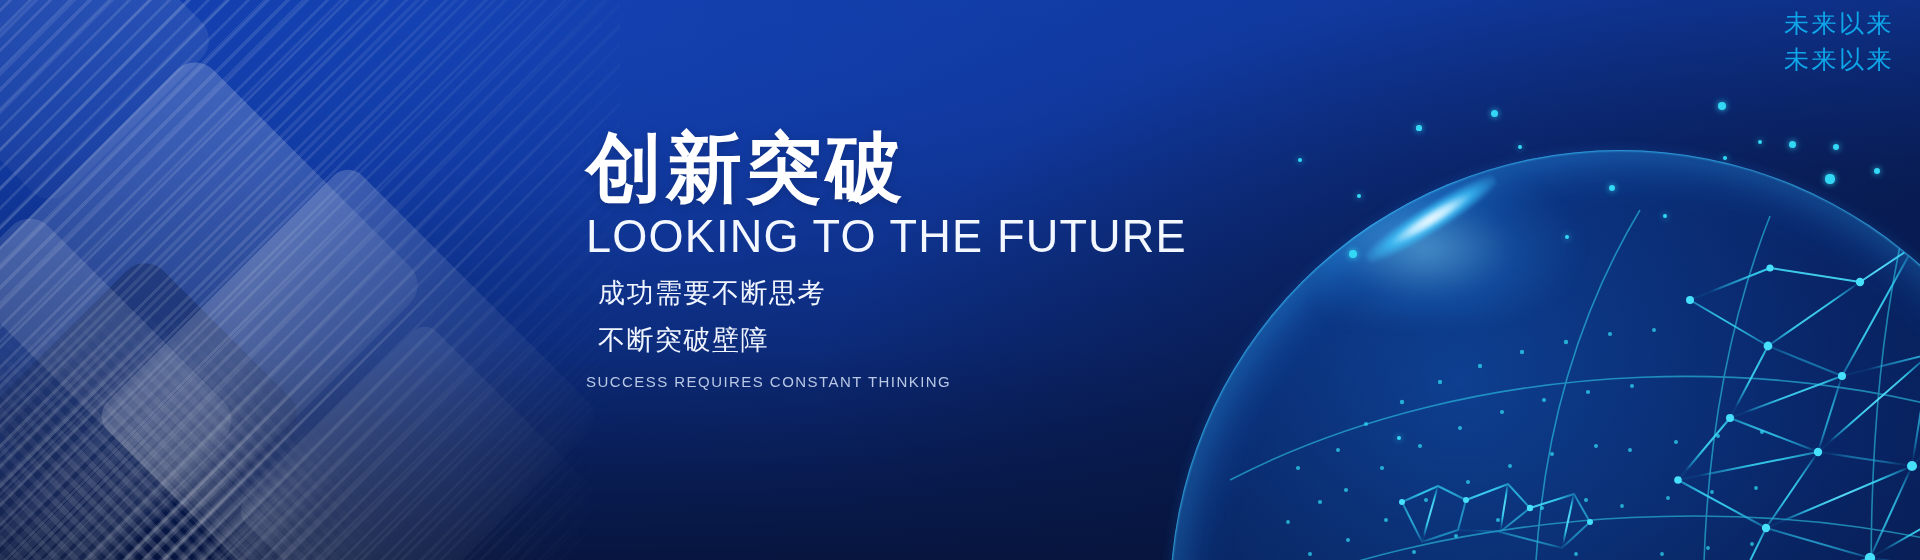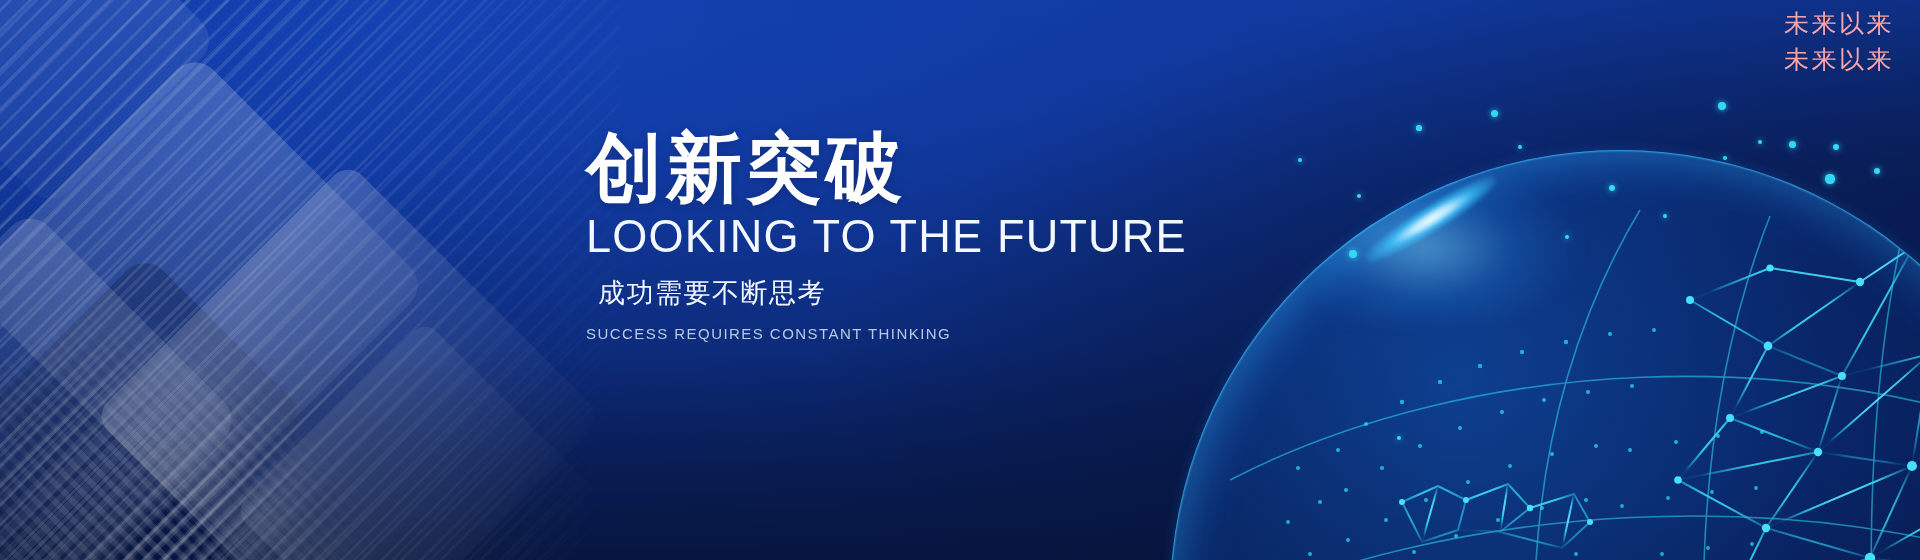--- a/index.html
+++ b/index.html
@@ -212,21 +212,21 @@
 
   
   .corner-mark {
     position: absolute;
     right: 26px;
     top: 6px;
     text-align: right;
     font-family: "DejaVu Sans", "Liberation Sans", sans-serif;
     font-size: 25px;
     font-weight: 400;
-    color: #fca5a5;
+    color: #0ea5e9;
     letter-spacing: 2.5px;
     line-height: 1.42;
   }
   .corner-mark div { white-space: nowrap; }
 </style>
 </head>
 <body>
 
 <div id="banner">
 
@@ -542,20 +542,21 @@
       <div class="particle" style="left: 1356.6px; top: 193.6px; width: 4.8px; height: 4.8px;"></div>
       <div class="particle" style="left: 1348.8px; top: 249.8px; width: 8.4px; height: 8.4px;"></div>
       <div class="particle" style="left: 1297.8px; top: 157.8px; width: 4.4px; height: 4.4px;"></div>
       <div class="particle" style="left: 1397px; top: 436px; width: 4px; height: 4px;"></div>
     </div>
 
   <div class="copy">
     <h1 class="title-cn">创新突破</h1>
     <div class="title-en">LOOKING TO THE FUTURE</div>
     <p class="sub-cn">成功需要不断思考</p>
+    <p class="sub-cn">不断突破壁障</p>
     <p class="sub-en">
       <span>SUCCESS REQUIRES CONSTANT THINKING</span><br>
     </p>
   </div>
 
   <div class="corner-mark">
     <div>未来以来</div>
     <div>未来以来</div>
   </div>
 

